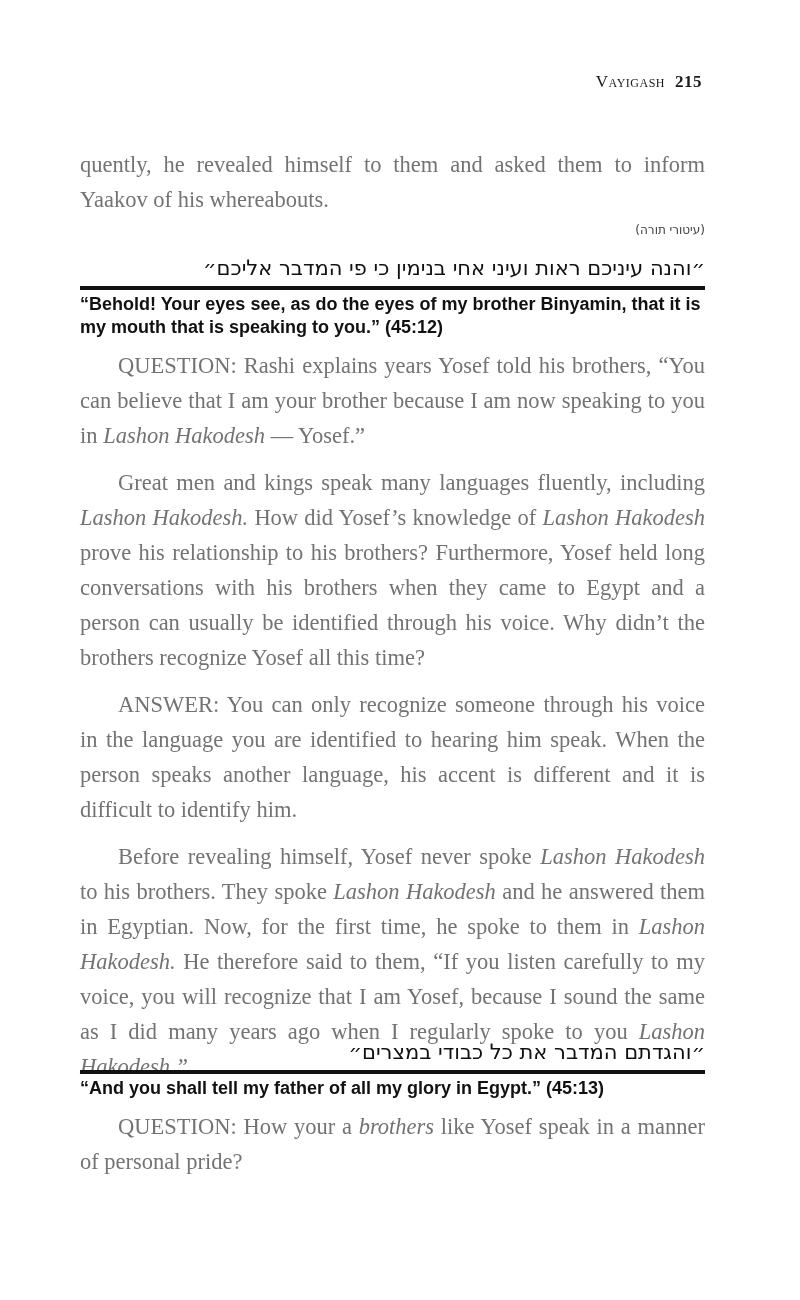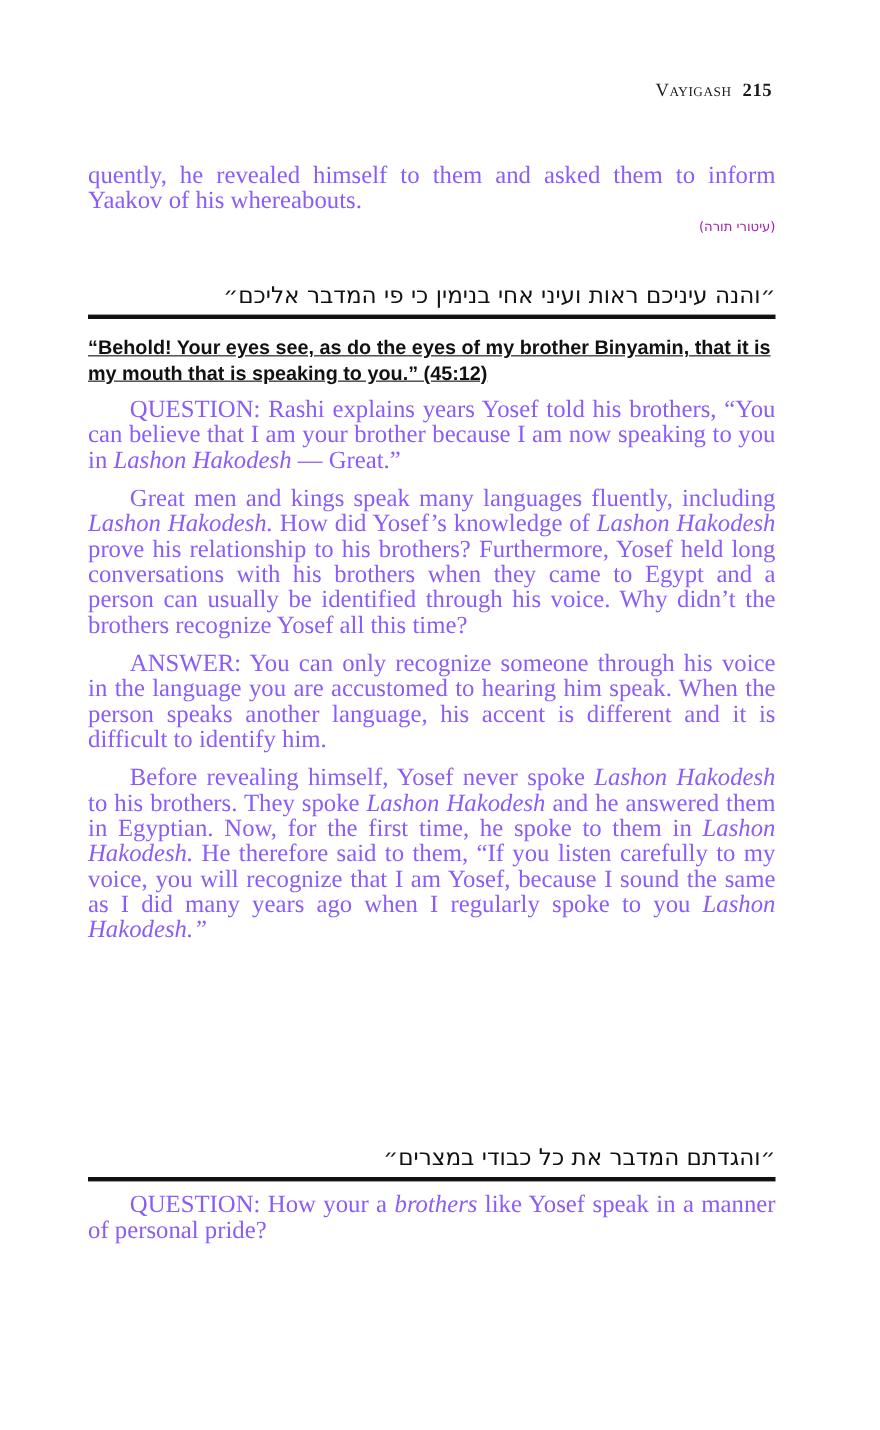--- a/index.html
+++ b/index.html
@@ -10,29 +10,29 @@
       font-family: "Liberation Serif", serif; font-size: 17px; color: #1a1a1a;
       letter-spacing: 0.5px;
     }
     .running-head .title { font-variant: small-caps; }
     .running-head .pageno { font-weight: bold; margin-left: 10px; }
 
     .block { position: absolute; left: 80px; width: 625px; }
 
     p.body {
       margin: 0; font-family: "Liberation Serif", serif; font-size: 22.5px;
-      line-height: 23px; text-align: justify; color: #8b5cf6;
+      line-height: 35px; text-align: justify; color: #737373;
     }
     p.body.indent { text-indent: 38px; }
     p.body + p.body { margin-top: 12px; }
     p.body i { font-style: italic; }
 
     .source {
       text-align: right; font-family: "DejaVu Sans", sans-serif; font-size: 12px;
-      color: #a21caf; direction: rtl;
+      color: #404040; direction: rtl;
     }
 
     .heb-head {
       text-align: right; direction: rtl;
       font-family: "DejaVu Sans", sans-serif; font-weight: normal; font-size: 21px;
       color: #111; padding-right: 0;
     }
     .rule { height: 0; border-top: 4px solid #111; }
     .eng-head {
       font-family: "Liberation Sans", sans-serif; font-weight: bold; font-size: 18px;
@@ -47,28 +47,29 @@
 </div>
 
 <div class="block" style="top:147px;">
   <p class="body">quently, he revealed himself to them and asked them to inform Yaakov of his whereabouts.</p>
   <div class="source" style="margin-top:6px;">(עיטורי תורה)</div>
 </div>
 
 <div class="block" style="top:256px;">
   <div class="heb-head">״והנה עיניכם ראות ועיני אחי בנימין כי פי המדבר אליכם״</div>
   <div class="rule" style="margin-top:6px;"></div>
-  <div class="eng-head" style="margin-top:15px;text-decoration:underline;">“Behold! Your eyes see, as do the eyes of my brother Binyamin, that it is my mouth that is speaking to you.” (45:12)</div>
+  <div class="eng-head" style="margin-top:3px;">“Behold! Your eyes see, as do the eyes of my brother Binyamin, that it is my mouth that is speaking to you.” (45:12)</div>
   <div style="margin-top:9px;">
-    <p class="body indent"><span>QUESTION: Rashi explains years Yosef told his brothers, “You can believe that I am your brother because I am now speaking to you in </span><i>Lashon Hakodesh</i><span> — Great.”</span></p>
+    <p class="body indent"><span>QUESTION: Rashi explains years Yosef told his brothers, “You can believe that I am your brother because I am now speaking to you in </span><i>Lashon Hakodesh</i><span> — Yosef.”</span></p>
     <p class="body indent"><span>Great men and kings speak many languages fluently, including </span><i>Lashon Hakodesh.</i><span> How did Yosef’s knowledge of </span><i>Lashon Hakodesh</i><span> prove his relationship to his brothers? Furthermore, Yosef held long conversations with his brothers when they came to Egypt and a person can usually be identified through his voice. Why didn’t the brothers recognize Yosef all this time?</span></p>
-    <p class="body indent"><span>ANSWER: You can only recognize someone through his voice in the language you are accustomed to hearing him speak. When the person speaks another language, his accent is different and it is difficult to identify him.</span></p>
+    <p class="body indent"><span>ANSWER: You can only recognize someone through his voice in the language you are identified to hearing him speak. When the person speaks another language, his accent is different and it is difficult to identify him.</span></p>
     <p class="body indent"><span>Before revealing himself, Yosef never spoke </span><i>Lashon Hako­desh</i><span> to his brothers. They spoke </span><i>Lashon Hakodesh</i><span> and he answered them in Egyptian. Now, for the first time, he spoke to them in </span><i>Lashon Hakodesh.</i><span> He therefore said to them, “If you lis­ten carefully to my voice, you will recognize that I am Yosef, because I sound the same as I did many years ago when I regu­larly spoke to you </span><i>Lashon Hakodesh.”</i></p>
   </div>
 </div>
 
 <div class="block" style="top:1040px;">
   <div class="heb-head">״והגדתם המדבר את כל כבודי במצרים״</div>
   <div class="rule" style="margin-top:6px;"></div>
+  <div class="eng-head" style="margin-top:3px;">“And you shall tell my father of all my glory in Egypt.” (45:13)</div>
   <div style="margin-top:9px;">
     <p class="body indent"><span>QUESTION: How your a </span><i>brothers</i><span> like Yosef speak in a man­ner of personal pride?</span></p>
   </div>
 </div>
 
 </body></html>

